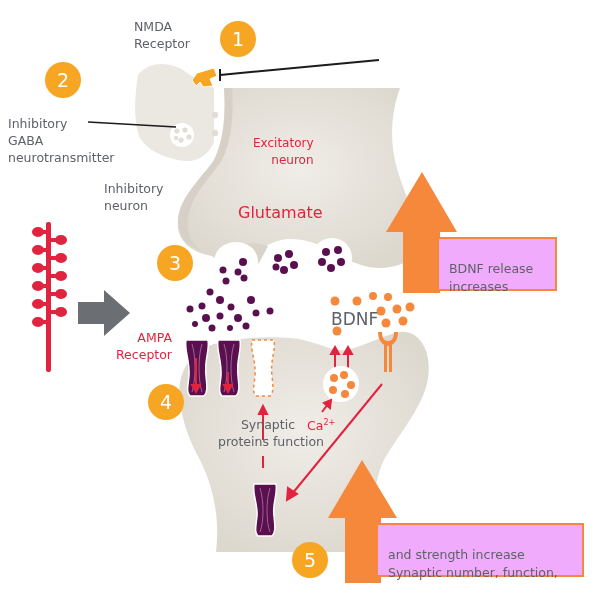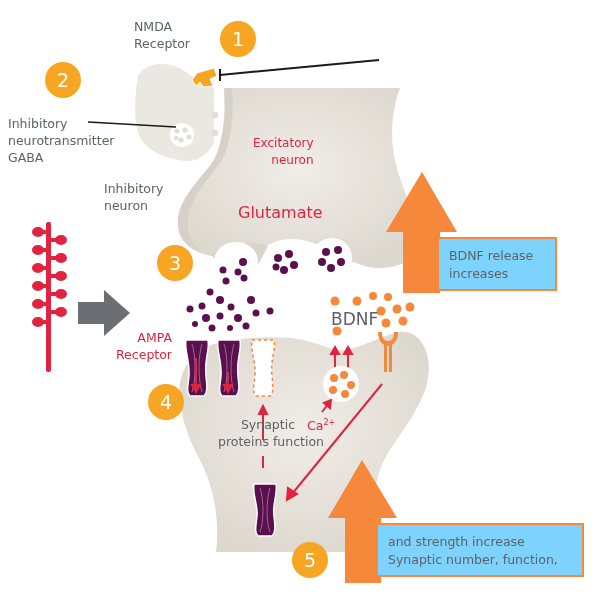--- a/index.html
+++ b/index.html
@@ -4,22 +4,22 @@
   <style>
     html, body { margin: 0; padding: 0; background: #ffffff; }
     body { width: 612px; height: 596px; position: relative; overflow: hidden;
            font-family: "DejaVu Sans", sans-serif; }
     #stage { position: absolute; left: 0; top: 0; width: 612px; height: 596px; }
     .lbl { position: absolute; font-size: 12.5px; line-height: 17px; color: #5f6169; white-space: nowrap; }
     .lbl-red { color: #e0243f; }
     .badge { position: absolute; width: 36px; height: 36px; border-radius: 50%;
              background: #f6a623; color: #ffffff; font-size: 19px; line-height: 36px;
              text-align: center; }
-    .callout { position: absolute; border: 2px solid #f5883b; background: #7dd3fc;
-               color: #5f6169; font-size: 12.5px; line-height: 18px; padding: 8px 10px;
+    .callout { position: absolute; border: 2px solid #f5883b; background: #f0abfc;
+               color: #5f6169; font-size: 12.5px; line-height: 18px; padding: 21px 10px;
                box-sizing: border-box; }
     .callout span { display: block; }
   </style>
 </head>
 <body>
 
 <div id="stage">
 
   <svg width="612" height="596" viewBox="0 0 612 596" style="position:absolute;left:0;top:0">
     <defs>
@@ -203,22 +203,22 @@
     <path d="M422,172 L457,232 L440,232 L440,293 L403,293 L403,232 L386,232 Z" fill="#f5883b"></path>
     <path d="M362,460 L397,518 L381,518 L381,583 L345,583 L345,518 L328,518 Z" fill="#f5883b"></path>
   </svg>
 
   <div class="lbl" style="left:134px;top:18px">
     <div>NMDA</div>
     <div>Receptor</div>
   </div>
   <div class="lbl" style="left:8px;top:115px">
     <div>Inhibitory</div>
+    <div>GABA</div>
     <div>neurotransmitter</div>
-    <div>GABA</div>
   </div>
   <div class="lbl" style="left:104px;top:180px">
     <div>Inhibitory</div>
     <div>neuron</div>
   </div>
   <div class="lbl lbl-red" style="left:253px;top:135px;text-align:right;font-size:12px">
     <div>Excitatory</div>
     <div>neuron</div>
   </div>
   <div class="lbl lbl-red" style="left:238px;top:203px;font-size:16px;line-height:20px">Glutamate</div>

